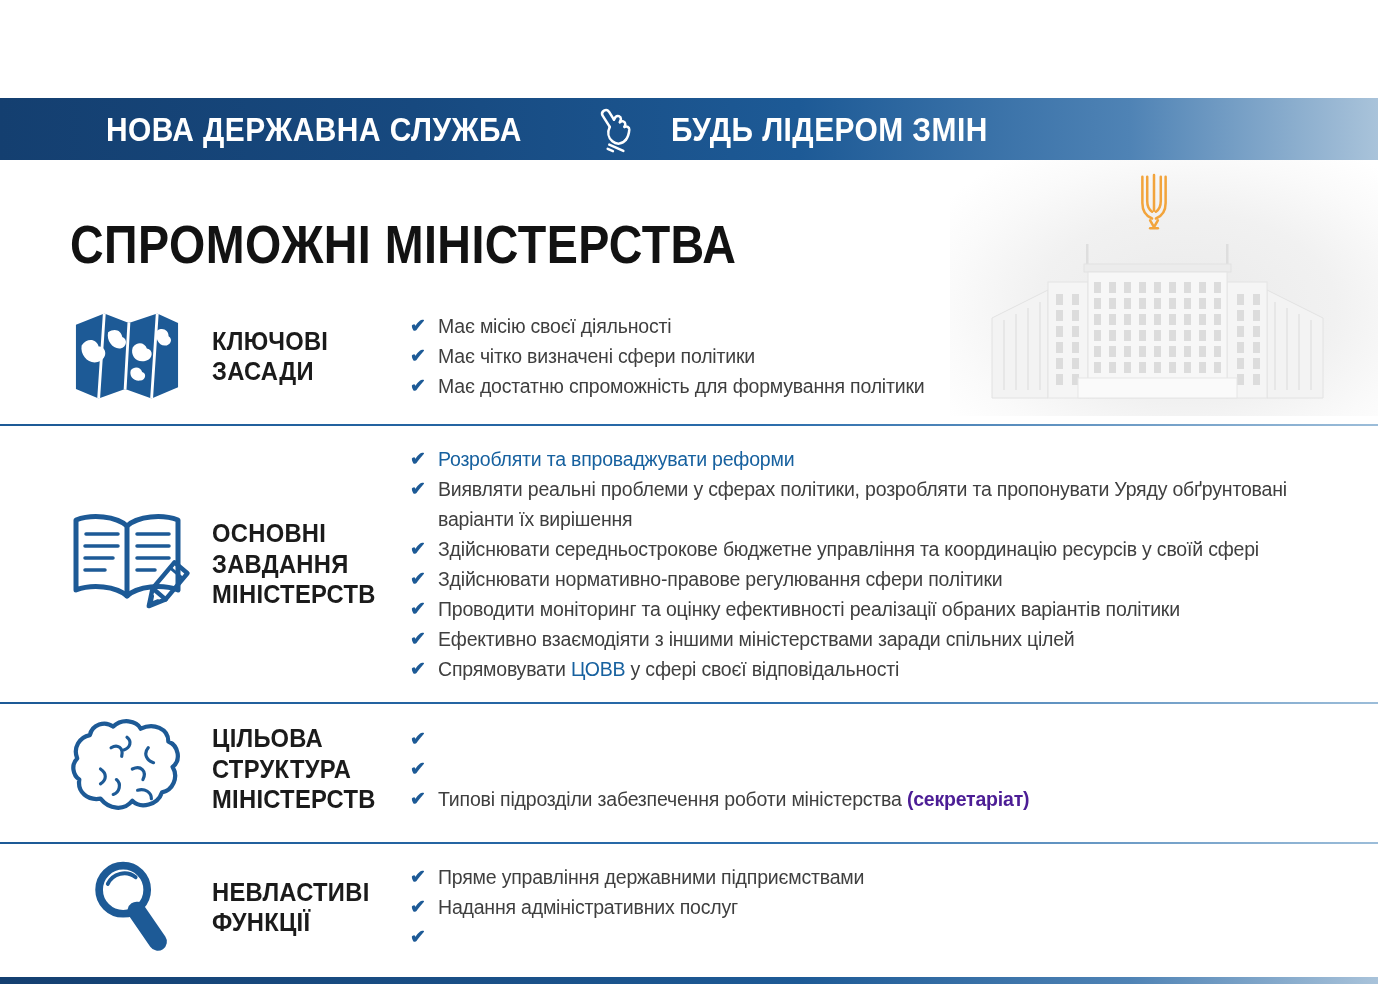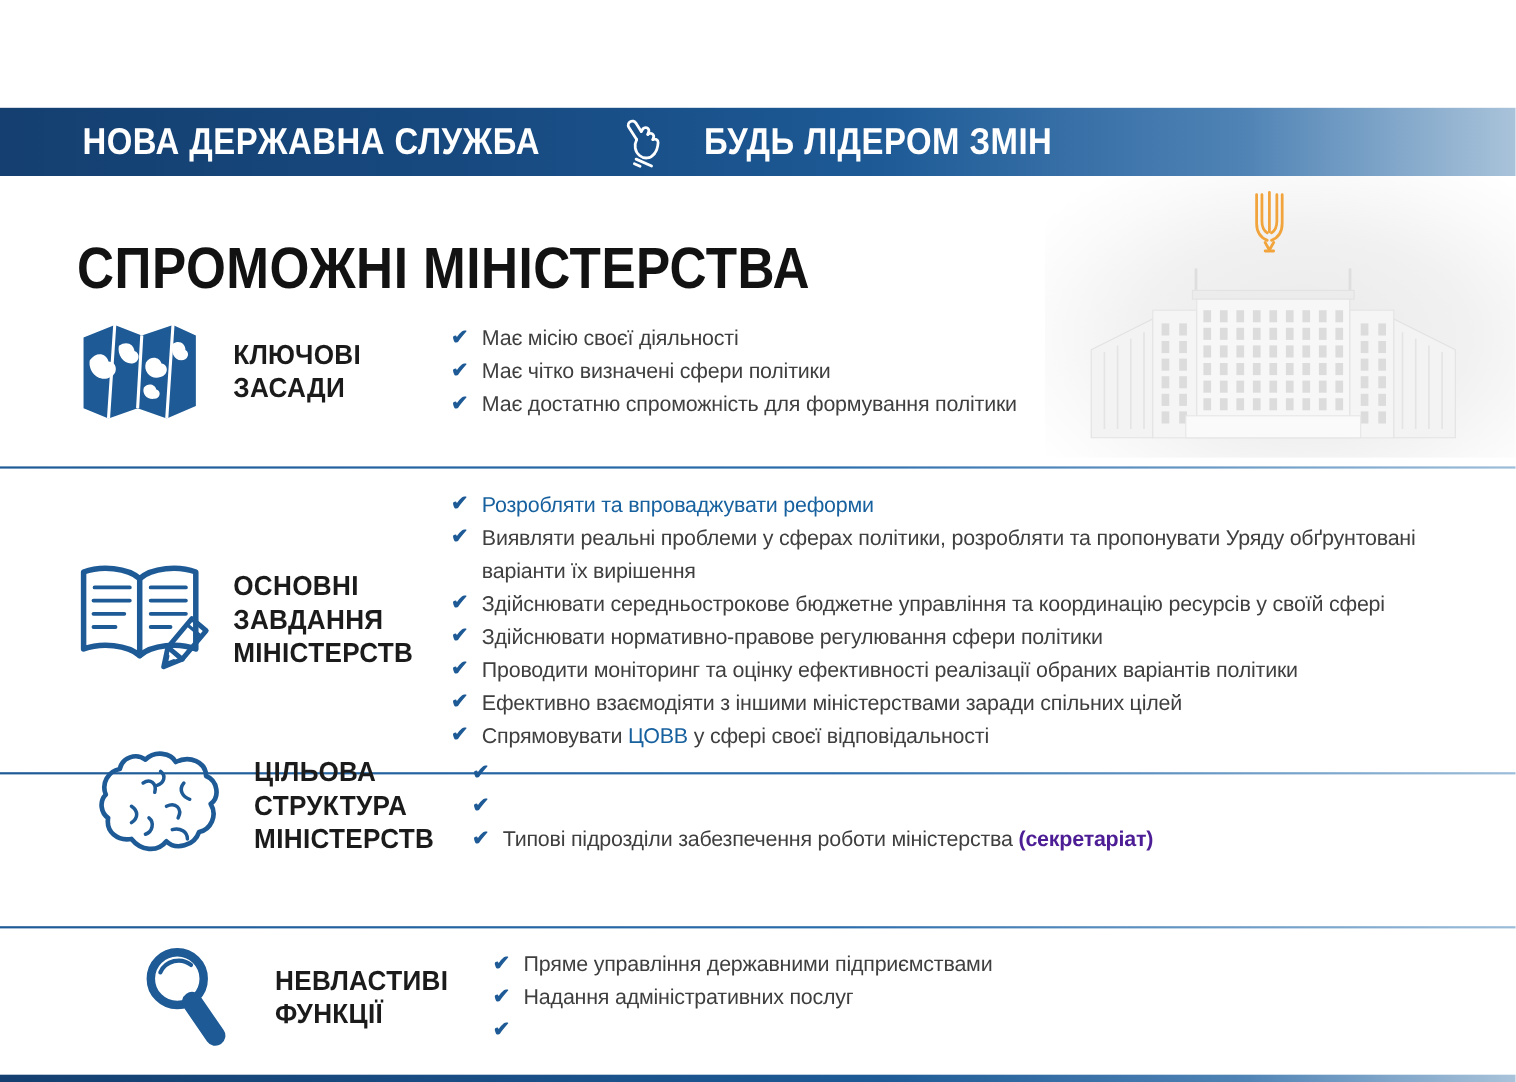--- a/index.html
+++ b/index.html
@@ -2,21 +2,21 @@
 <html><head>
 <meta charset="utf-8">
 <style>
   html,body{margin:0;padding:0;background:#fff;}
   #stage{position:relative;width:1378px;height:984px;background:#ffffff;overflow:hidden;
          font-family:"Liberation Sans",sans-serif;}
 
   
   .hdr{position:absolute;left:0;top:98px;width:1378px;height:62px;box-sizing:border-box;
        background:linear-gradient(90deg,#143f70 0%,#17497f 30%,#1d5a96 58%,#4f83b5 82%,#a9c3da 100%);
-       display:flex;align-items:center;padding-left:75px;gap:26px;color:#fff;}
+       display:flex;align-items:center;padding-left:106px;gap:26px;color:#fff;}
   .hdr-text{font-weight:bold;font-size:34px;letter-spacing:.5px;white-space:nowrap;
             transform:scaleX(.88);transform-origin:left center;}
   .hdr-text.right{margin-left:6px;}
   .hand{flex:none;width:48px;height:48px;margin-left:-14px;}
 
   
   .title{position:absolute;left:70px;top:214px;font-size:53px;font-weight:800;color:#121212;
          white-space:nowrap;transform:scaleX(.88);transform-origin:left top;letter-spacing:.5px;}
 
   
@@ -30,24 +30,24 @@
   .icon-col{flex:none;width:170px;margin-left:42px;display:flex;justify-content:center;align-items:center;}
   .label-col{flex:none;width:198px;font-weight:bold;font-size:25px;line-height:1.22;color:#1b1b1b;
              white-space:pre-line;transform:scaleX(.95);transform-origin:left center;letter-spacing:.3px;}
   .items-col{flex:1;padding-right:26px;}
   .item{display:flex;align-items:flex-start;font-size:19.5px;line-height:30px;color:#3f3f3f;
         letter-spacing:-.2px;}
   .check{flex:none;width:28px;color:#1d5a96;font-weight:bold;font-size:19px;}
   .em{color:#17619f;font-weight:normal;}
   .em-bright{color:#4c1d95;font-weight:bold;}
 
-  #sec-1{top:280px;height:116px;align-items:center;}
+  #sec-1{top:298px;height:116px;align-items:center;}
   #sec-2{top:438px;height:252px;}
-  #sec-3{top:672px;height:122px;padding-left:19px;}
-  #sec-4{top:850px;height:114px;padding-left:38px;}
+  #sec-3{top:708px;height:122px;}
+  #sec-4{top:850px;height:114px;}
 
   .divider{position:absolute;left:0;width:1378px;height:2px;
            background:linear-gradient(90deg,#1d5a96 0%,#2a6cab 55%,#9cbdd9 100%);}
   #div-1{top:424px;} #div-2{top:702px;} #div-3{top:842px;}
 
   .footer-bar{position:absolute;left:0;top:977px;width:1378px;height:7px;
               background:linear-gradient(90deg,#143f70 0%,#1d5a96 58%,#4f83b5 82%,#a9c3da 100%);}
 
   .icon-svg{display:block;}
 </style>

